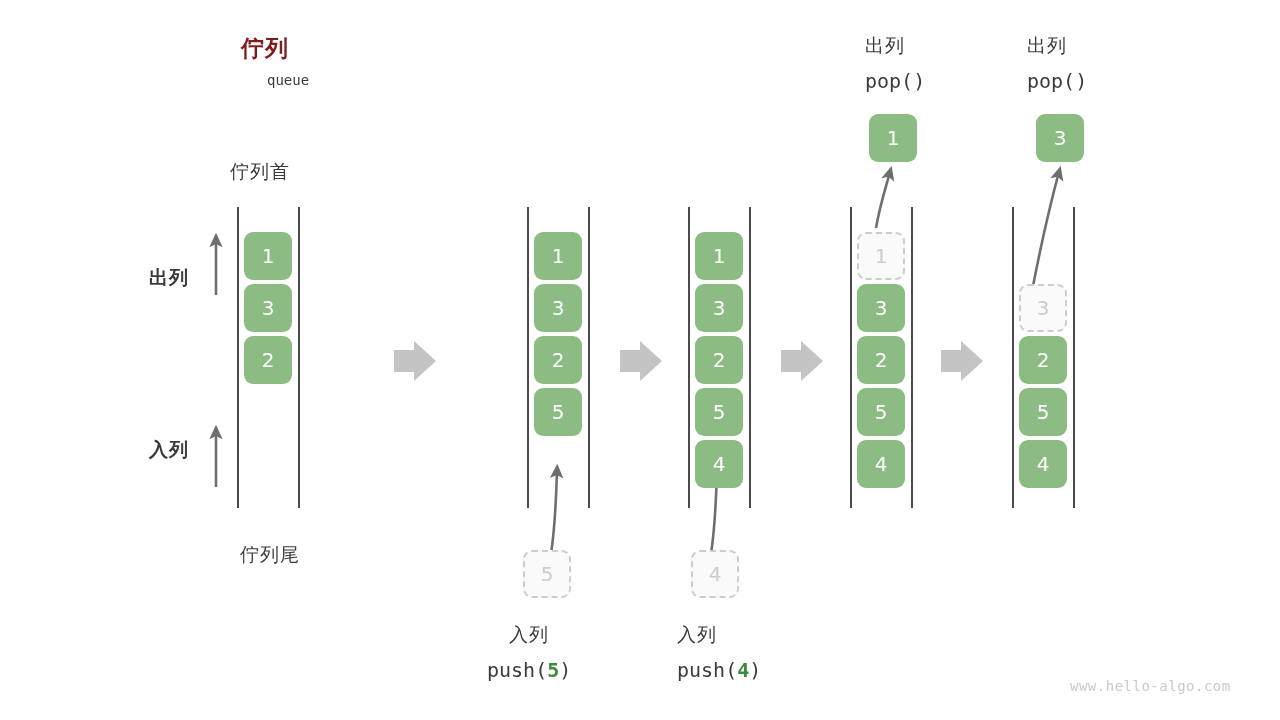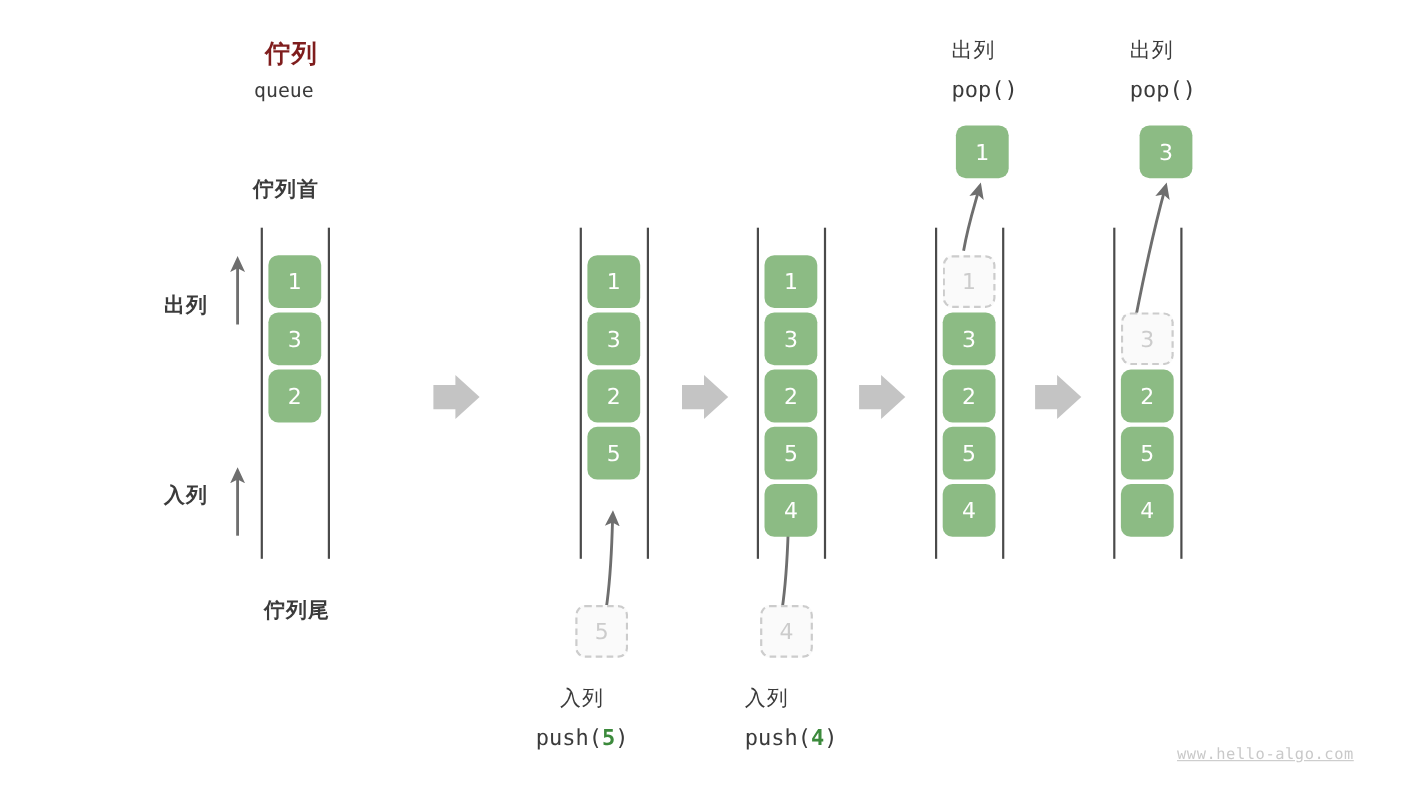--- a/index.html
+++ b/index.html
@@ -34,26 +34,27 @@
     color: #3b3b3b;
   }
   .title-cn {
     font-size: 23px;
     font-weight: bold;
     color: #7f1d1d;
     letter-spacing: 1px;
   }
   .title-en {
     font-family: "DejaVu Sans Mono", "Liberation Mono", monospace;
-    font-size: 18px;
-    color: #3b3b3b;
+    font-size: 14px;
+    color: #3b3b3b;
+    margin-left: 36px;
   }
   .head-lbl {
     font-size: 19px;
-    font-weight: bold;
+    font-weight: normal;
     color: #3b3b3b;
     letter-spacing: 1px;
   }
   .side-lbl {
     font-size: 19px;
     font-weight: bold;
     color: #3b3b3b;
     letter-spacing: 1px;
   }
   .op-cn {
@@ -66,21 +67,20 @@
     font-size: 20px;
     color: #3b3b3b;
   }
   .op-code .arg { color: #3c8a3c; font-weight: bold; }
   .watermark {
     position: absolute;
     font-family: "DejaVu Sans Mono", "Liberation Mono", monospace;
     font-size: 14px;
     color: #c9c9c9;
     letter-spacing: 0.5px;
-    text-decoration: underline;
   }
   
   .node {
     position: absolute;
     width: 48px;
     height: 48px;
     border-radius: 9px;
     background: #8cbb84;
     color: #ffffff;
     font-size: 20px;

